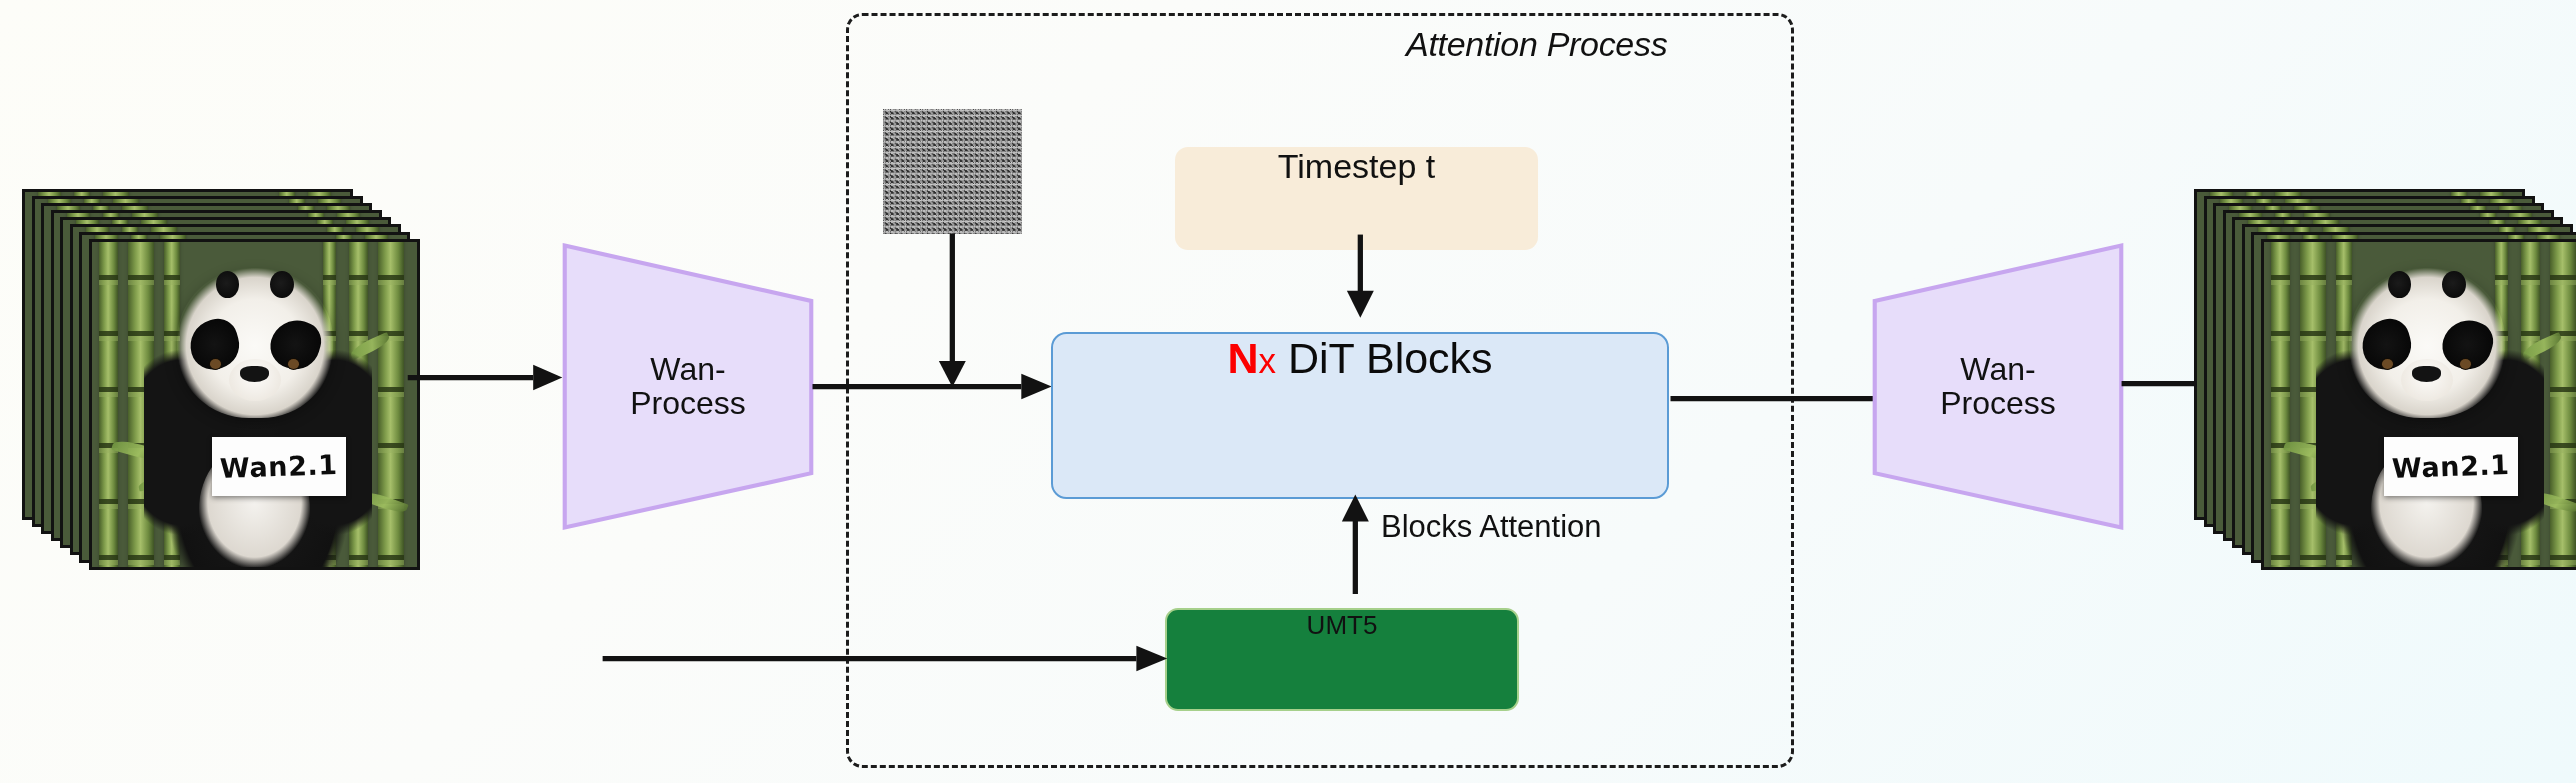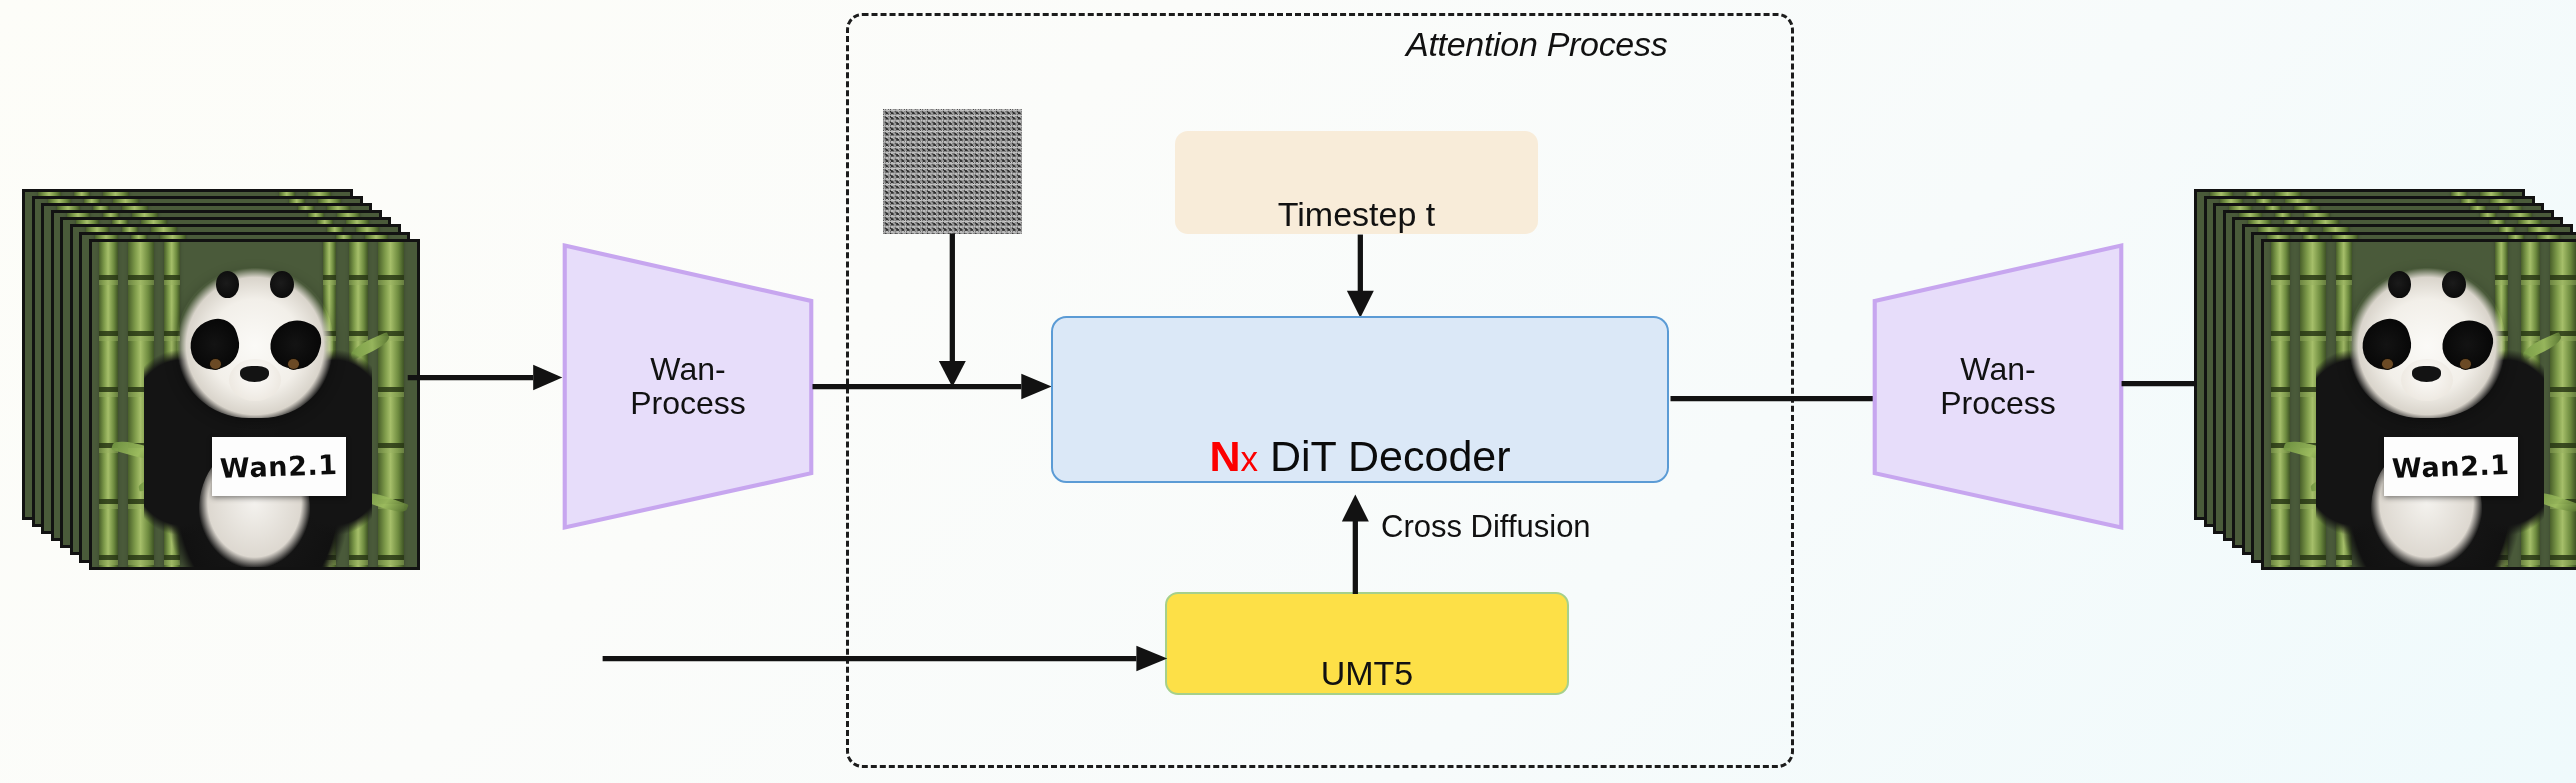--- a/index.html
+++ b/index.html
@@ -170,22 +170,23 @@
     inset: 0;
     display: flex; flex-direction: column;
     align-items: center; justify-content: center;
     font-size: 32px; color: #111; line-height: 1.06;
     pointer-events: none;
   }
 
   
   .node {
     box-sizing: border-box;
-    display: flex; align-items: flex-end; justify-content: center;
+    display: flex; align-items: flex-start; justify-content: center;
     text-align: center;
+    margin-top: 16px;
   }
   #dit-box {
     left: 1051px; top: 316px;
     width: 618px; height: 167px;
     background: #dbe8f7;
     border: 2.4px solid #5b9bd5;
     border-radius: 15.4px;
     font-size: 43px; color: #0b0b0b;
   }
   #dit-box .redN { color: #fc0000; font-weight: 700; }
@@ -193,25 +194,25 @@
   #timestep-box {
     left: 1175px; top: 131px;
     width: 363px; height: 103px;
     background: #f8ecd9;
     border: none;
     border-radius: 13px;
     font-size: 34px; color: #111;
   }
   #umt5-box {
     left: 1165px; top: 592px;
-    width: 404px; height: 103px;
-    background: #fde047;
+    width: 354px; height: 103px;
+    background: #15803d;
     border: 2.4px solid #a6d08b;
     border-radius: 13px;
-    font-size: 34px; color: #111;
+    font-size: 26px; color: #111;
   }
   #prompt-box {
     left: 8.3px; top: 599px;
     width: 591px; height: 118px;
     background: #fefefe;
     border: 3.5px solid #151515;
     border-radius: 13px;
     font-size: 28px; color: #131313;
     line-height: 1.32;
     padding: 0 16.5px;
@@ -386,38 +387,38 @@
     <span>Timestep t</span>
   </div>
 
   <svg class="conn" style="left:1341px; top:234px; width:41px; height:89px;" viewBox="0 0 70 150" width="41" height="89">
     <line x1="33" y1="0" x2="33" y2="100"></line>
     <polygon class="arrowhead" points="10,96 56,96 33,142"></polygon>
   </svg>
 
   <div class="abs node" id="dit-box">
     <span>
-      <span class="redN">N</span><span class="redX">x</span>&nbsp;<span>DiT Decoder</span>
+      <span class="redN">N</span><span class="redX">x</span>&nbsp;<span>DiT Blocks</span>
     </span>
   </div>
 
   <svg class="conn" style="left:1669px; top:381px; width:248px; height:35px;" viewBox="0 0 420 60" width="248" height="35">
     <line x1="0" y1="30" x2="358" y2="30"></line>
     <polygon class="arrowhead" points="358,8 410,30 358,52"></polygon>
   </svg>
 
   <div class="abs node" id="umt5-box">
     <span>UMT5</span>
   </div>
 
   <svg class="conn" style="left:1336px; top:493px; width:41px; height:106px;" viewBox="0 0 70 180" width="41" height="106">
     <line x1="33" y1="172" x2="33" y2="44"></line>
     <polygon class="arrowhead" points="10,48 56,48 33,2"></polygon>
   </svg>
-  <div class="abs" id="cross-attn-label">Cross Diffusion</div>
+  <div class="abs" id="cross-attn-label">Blocks Attention</div>
 
 
   <svg class="conn" style="left:599px; top:641px; width:576px; height:35px;" viewBox="0 0 975 60" width="576" height="35">
     <line x1="0" y1="30" x2="915" y2="30"></line>
     <polygon class="arrowhead" points="915,8 968,30 915,52"></polygon>
   </svg>
 
   <div class="abs trapz" style="left:1871px; top:242px; width:254px; height:289px;">
     <svg width="254" height="289" viewBox="0 0 430 490">
       <polygon points="6,100 424,6 424,484 6,392" fill="#e7ddfa" stroke="#c7a6ef" stroke-width="7"></polygon>

